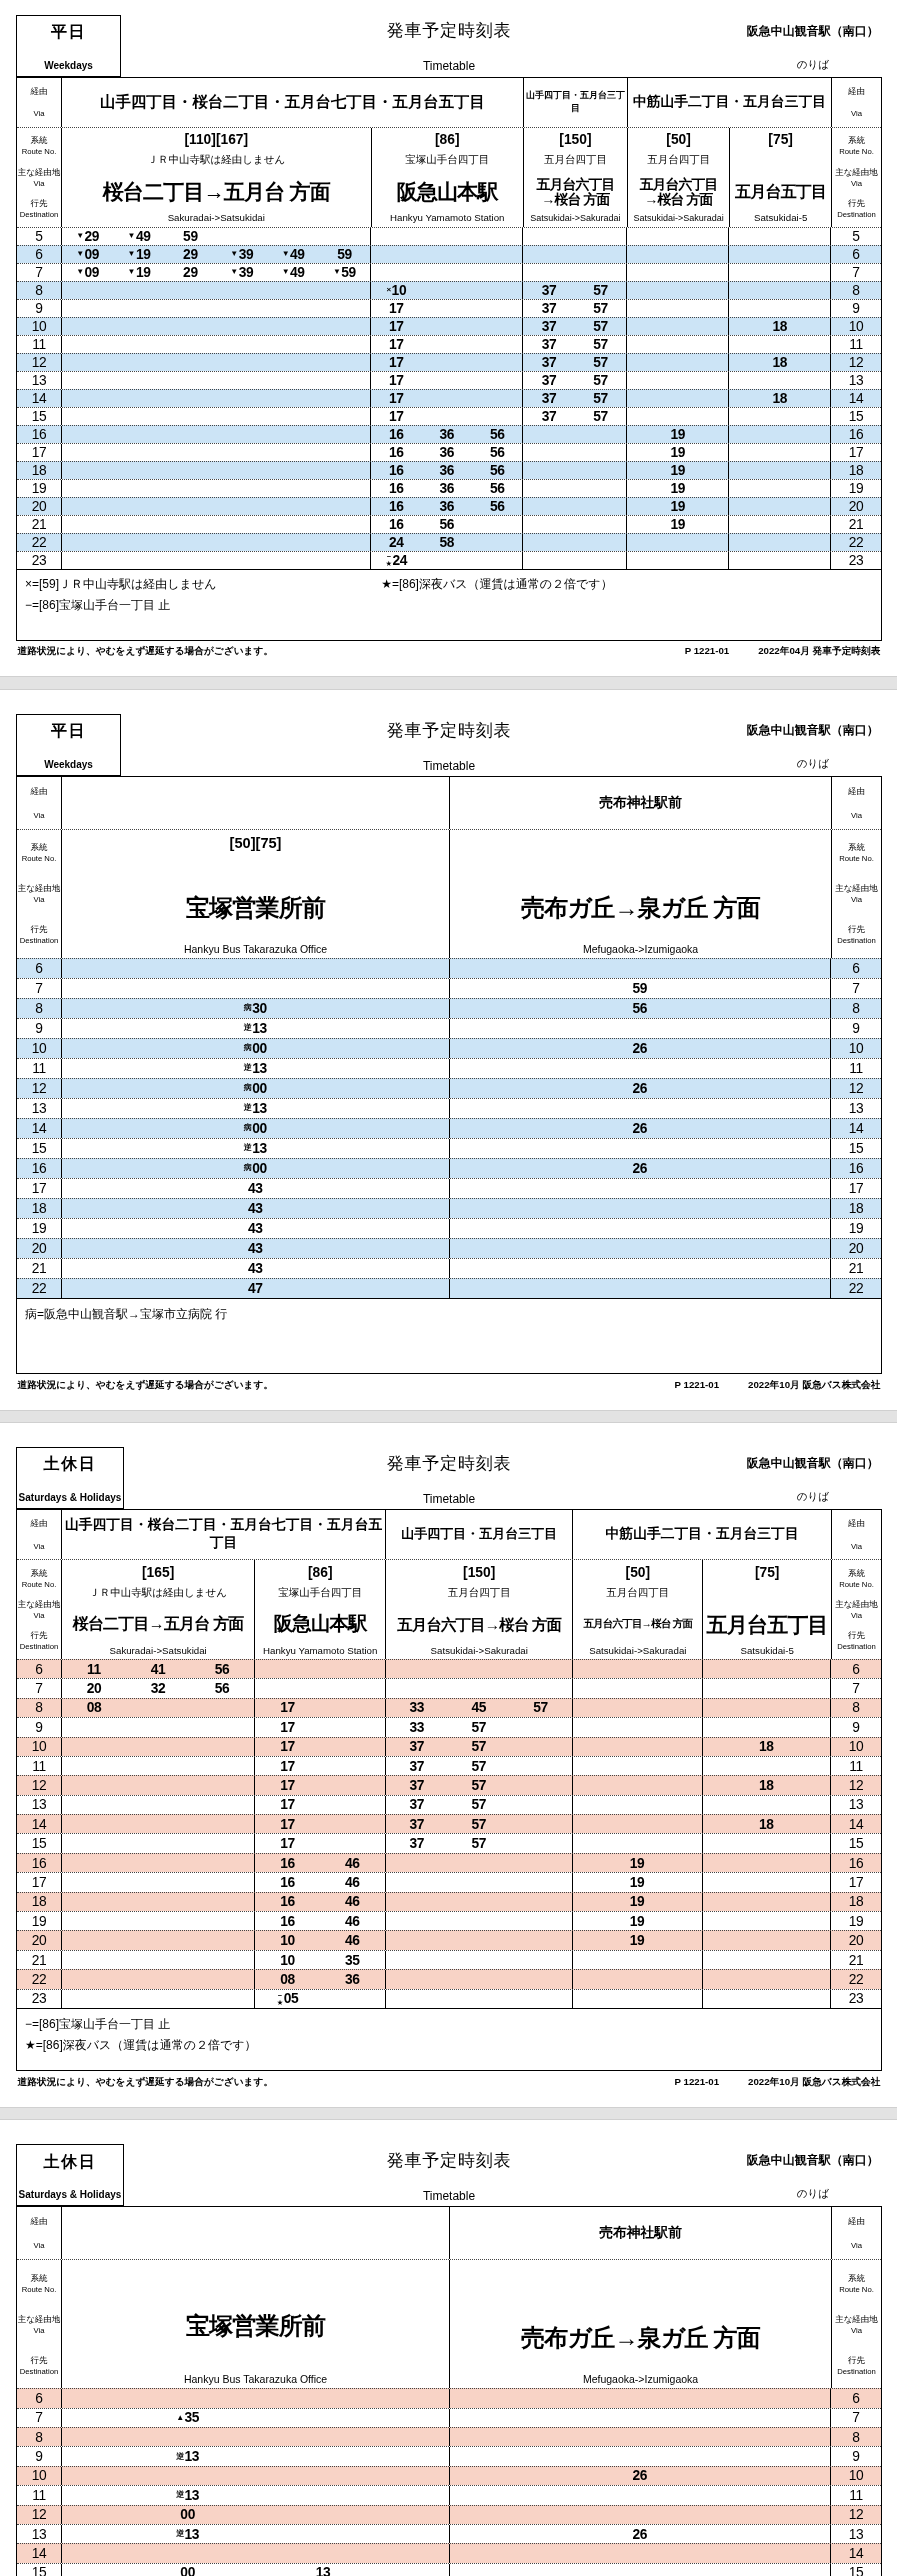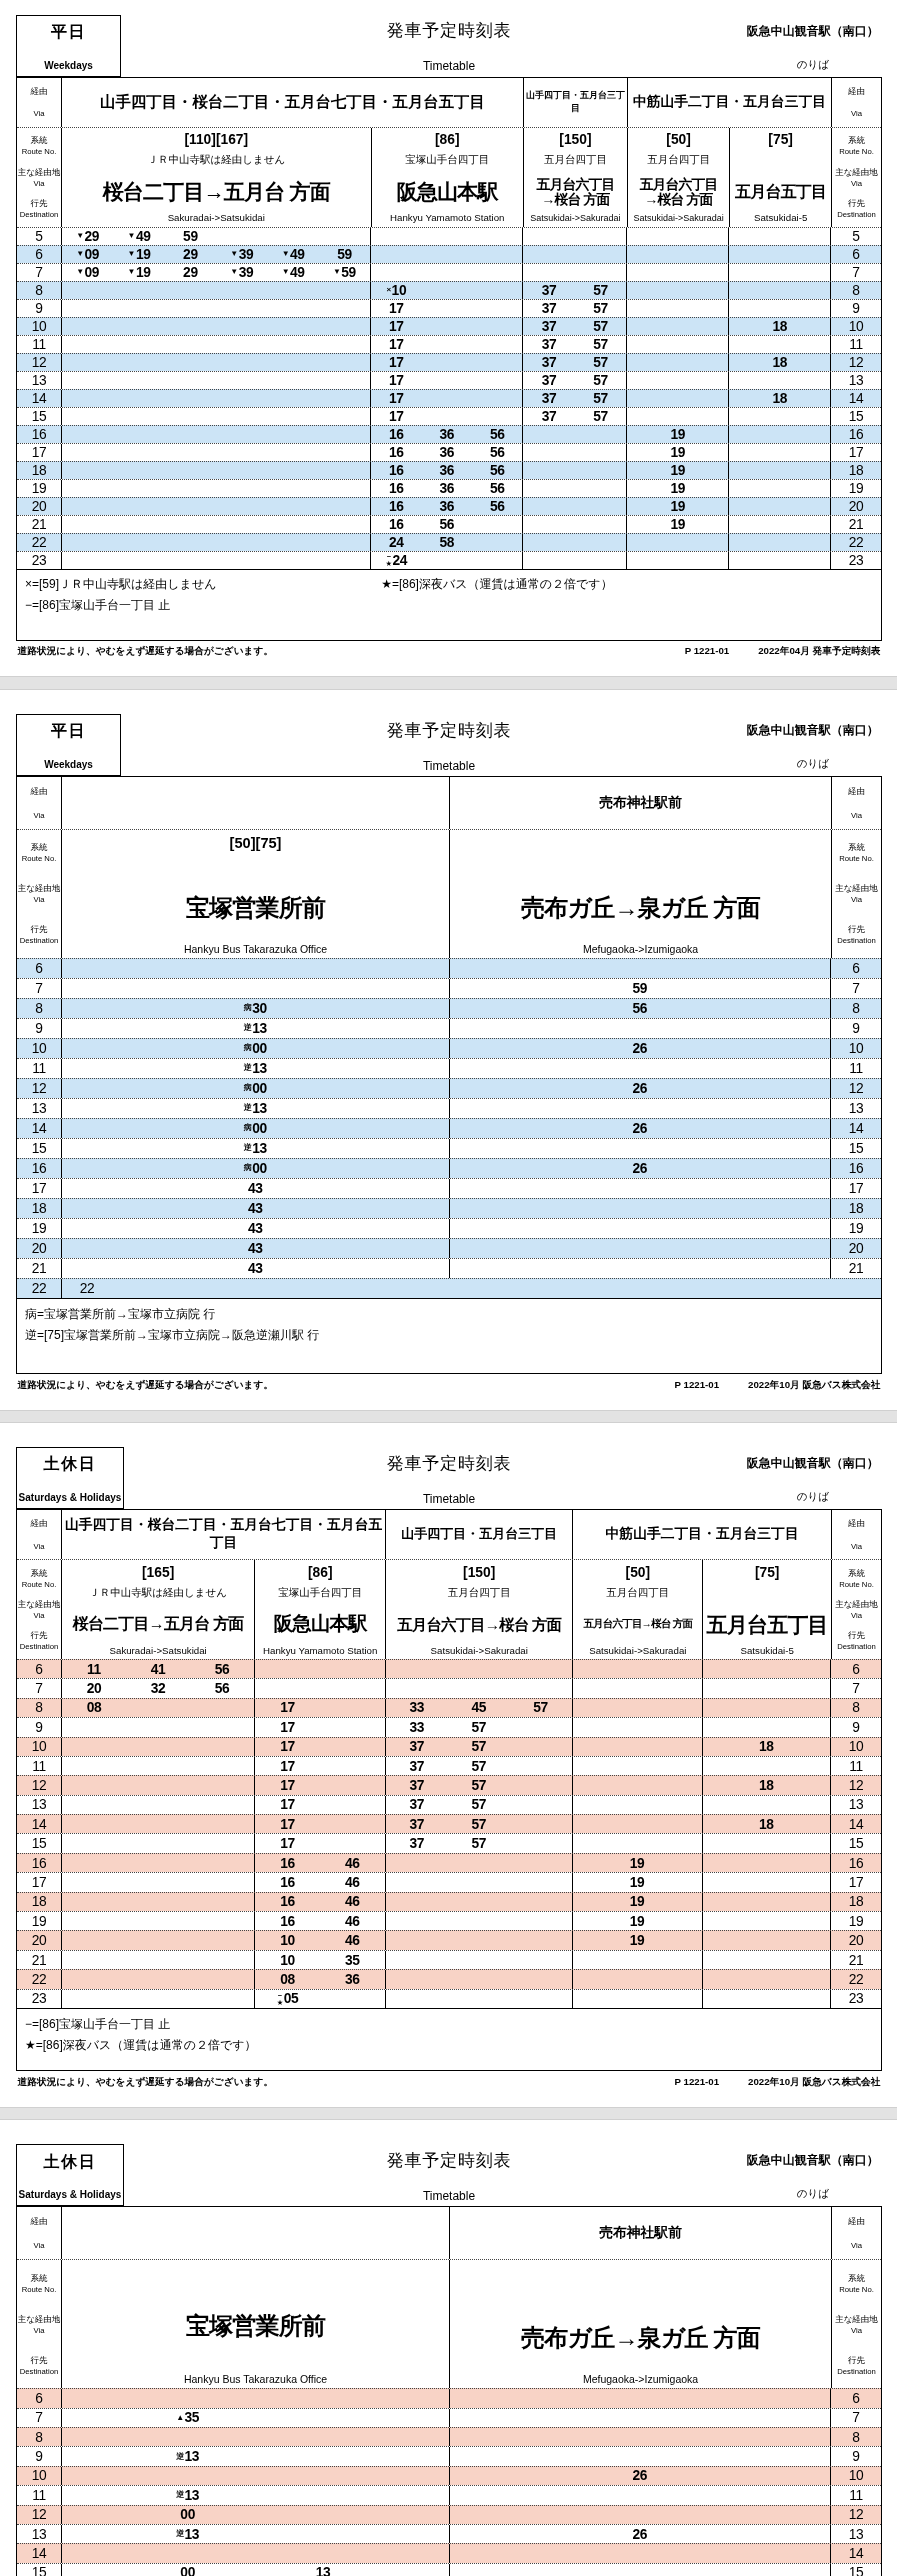--- a/index.html
+++ b/index.html
@@ -1346,28 +1346,37 @@
             <div class="tcell" style="width: 49.6%;">
               <div class="slots">
                 <div class="slot" style="width: 100%;"></div>
               </div>
             </div>
           </div>
           <div class="hcell hcell-r">21</div>
         </div>
         <div class="hour-row" style="height: 20px; background: rgb(204, 228, 246);">
           <div class="hcell">22</div>
+          <div class="cells">
+            <div class="tcell" style="width: 50.4%;">
+              <div class="slots">
+                <div class="slot" style="width: 100%;">47</div>
+              </div>
+            </div>
+            <div class="tcell" style="width: 49.6%;">
+              <div class="slots">
+                <div class="slot" style="width: 100%;"></div>
+              </div>
+            </div>
+          </div>
           <div class="hcell hcell-r">22</div>
         </div>
         <div class="legend" style="min-height: 75px;">
           <div class="legend-line">
-            <span class="legend-left">病=宝塚営業所前→宝塚市立病院 行</span>
-          </div>
-          <div class="legend-line">
-            <span class="legend-left">逆=[75]宝塚営業所前→宝塚市立病院→阪急逆瀬川駅 行</span>
+            <span class="legend-left">病=阪急中山観音駅→宝塚市立病院 行</span>
           </div>
         </div>
       </div>
       <div class="footer">
         <div class="footer-left">道路状況により、やむをえず遅延する場合がございます。</div>
         <div class="footer-right">
           <span>P 1221-01</span>
           <span>2022年10月 阪急バス株式会社</span>
         </div>
       </div>

